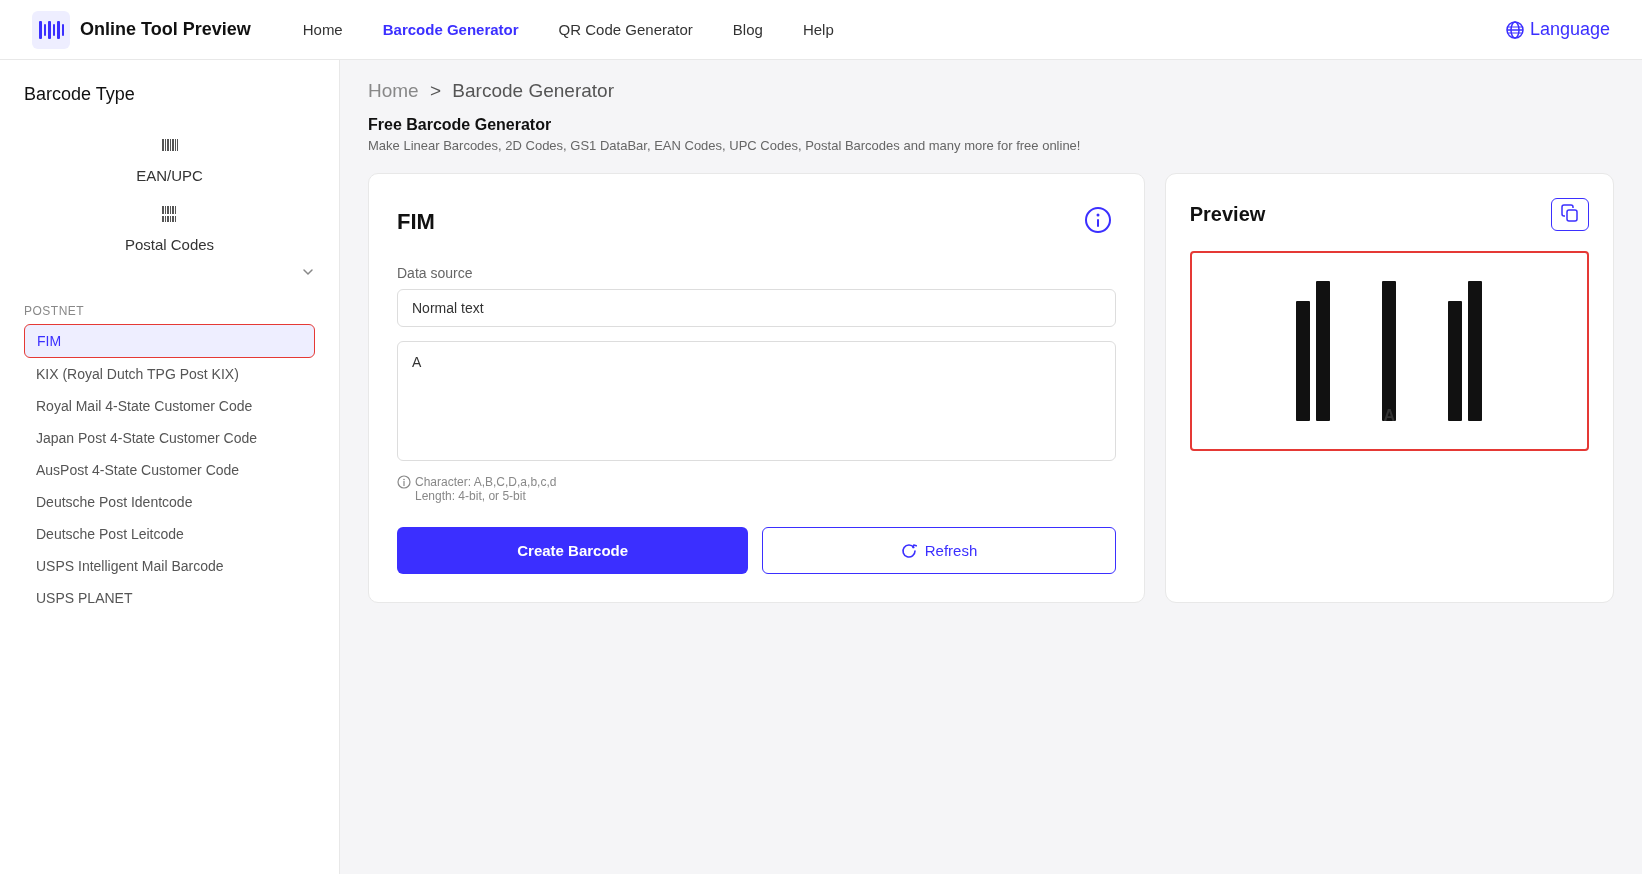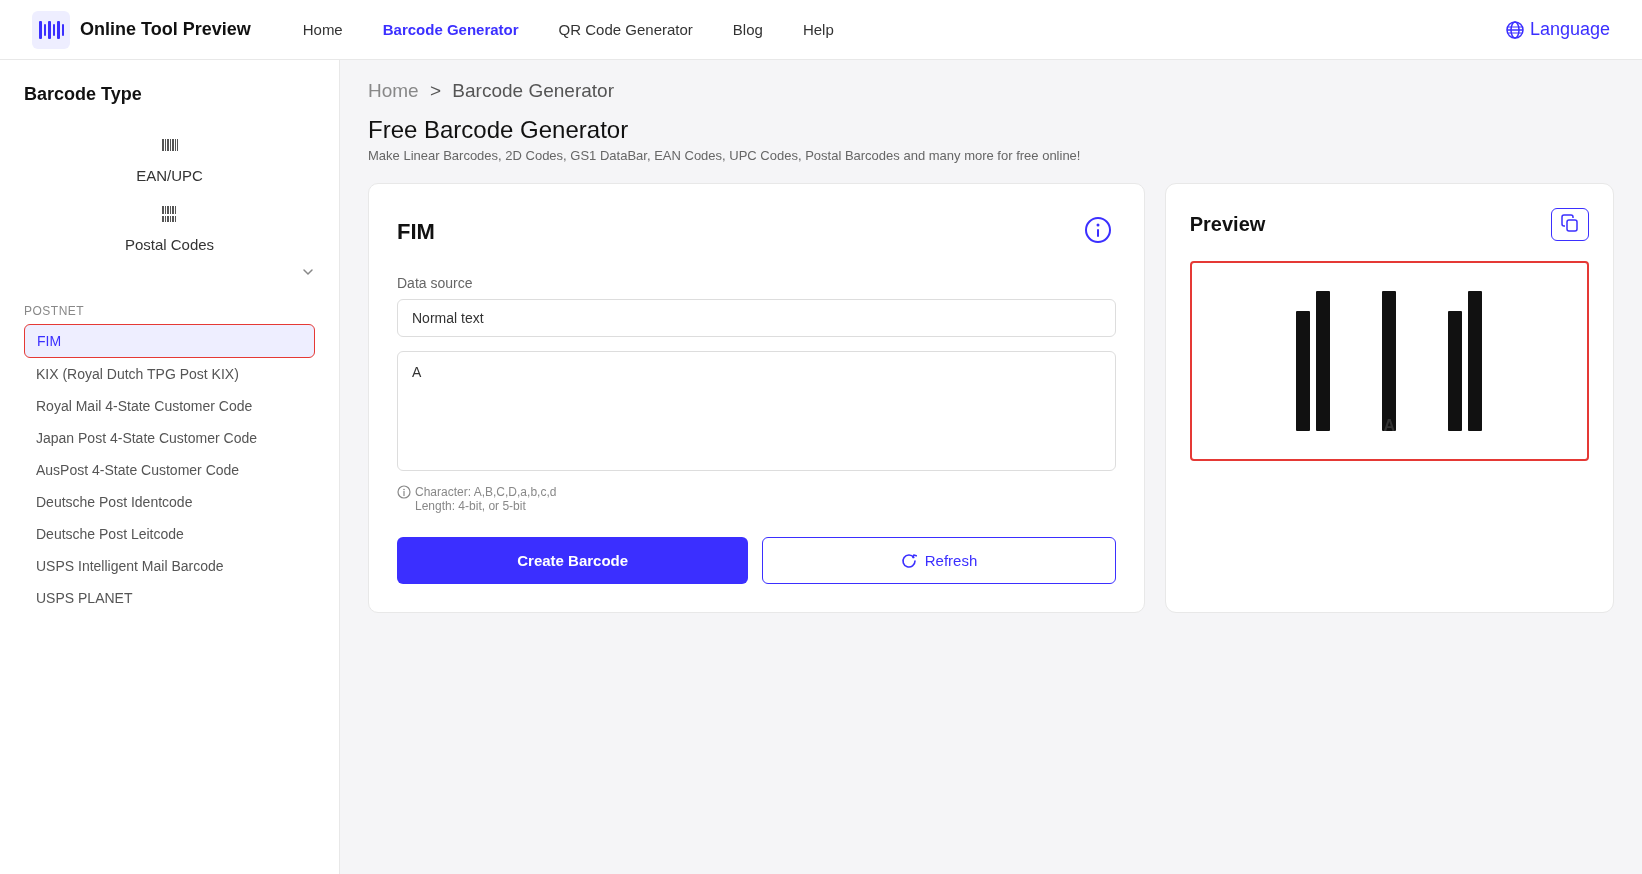--- a/index.html
+++ b/index.html
@@ -37,21 +37,21 @@
       display: flex; min-height: calc(100vh - 60px);
     }
 
     
     .sidebar {
       width: 340px; background: #fff;
       border-right: 1px solid #e8e8e8;
       padding: 24px 0; flex-shrink: 0;
     }
     .sidebar-title {
-      font-size: 18px; font-weight: 700; color: #111;
+      font-size: 18px; font-weight: 400; color: #111;
       padding: 0 24px 20px;
     }
     .sidebar-section-item {
       display: flex; align-items: center; gap: 12px;
       padding: 10px 24px; cursor: pointer;
       font-size: 15px; color: #333; flex-direction: column;
     }
     .sidebar-section-item svg { flex-shrink: 0; }
     .sidebar-section-item .label { font-weight: 500; }
     .sidebar-section-item .chevron { margin-left: auto; }
@@ -75,21 +75,21 @@
     .content-area {
       flex: 1; padding: 20px 28px;
     }
     .breadcrumb {
       font-size: 19px; color: #888; margin-bottom: 14px;
     }
     .breadcrumb span { color: #555; }
     .breadcrumb a { color: #888; text-decoration: none; }
     .breadcrumb .sep { margin: 0 6px; }
 
-    .page-title { font-size: 24px; font-weight: 400; color: #111; margin-bottom: 4px; }
+    .page-title { font-size: 16px; font-weight: 700; color: #111; margin-bottom: 4px; }
     .page-subtitle { font-size: 13px; color: #666; margin-bottom: 20px; }
 
     
     .panels { display: flex; gap: 20px; }
     .left-panel {
       background: #fff; border-radius: 10px; border: 1px solid #e8e8e8;
       padding: 28px; flex: 1.8; min-width: 0;
     }
     .right-panel {
       background: #fff; border-radius: 11px; border: 1px solid #e8e8e8;

